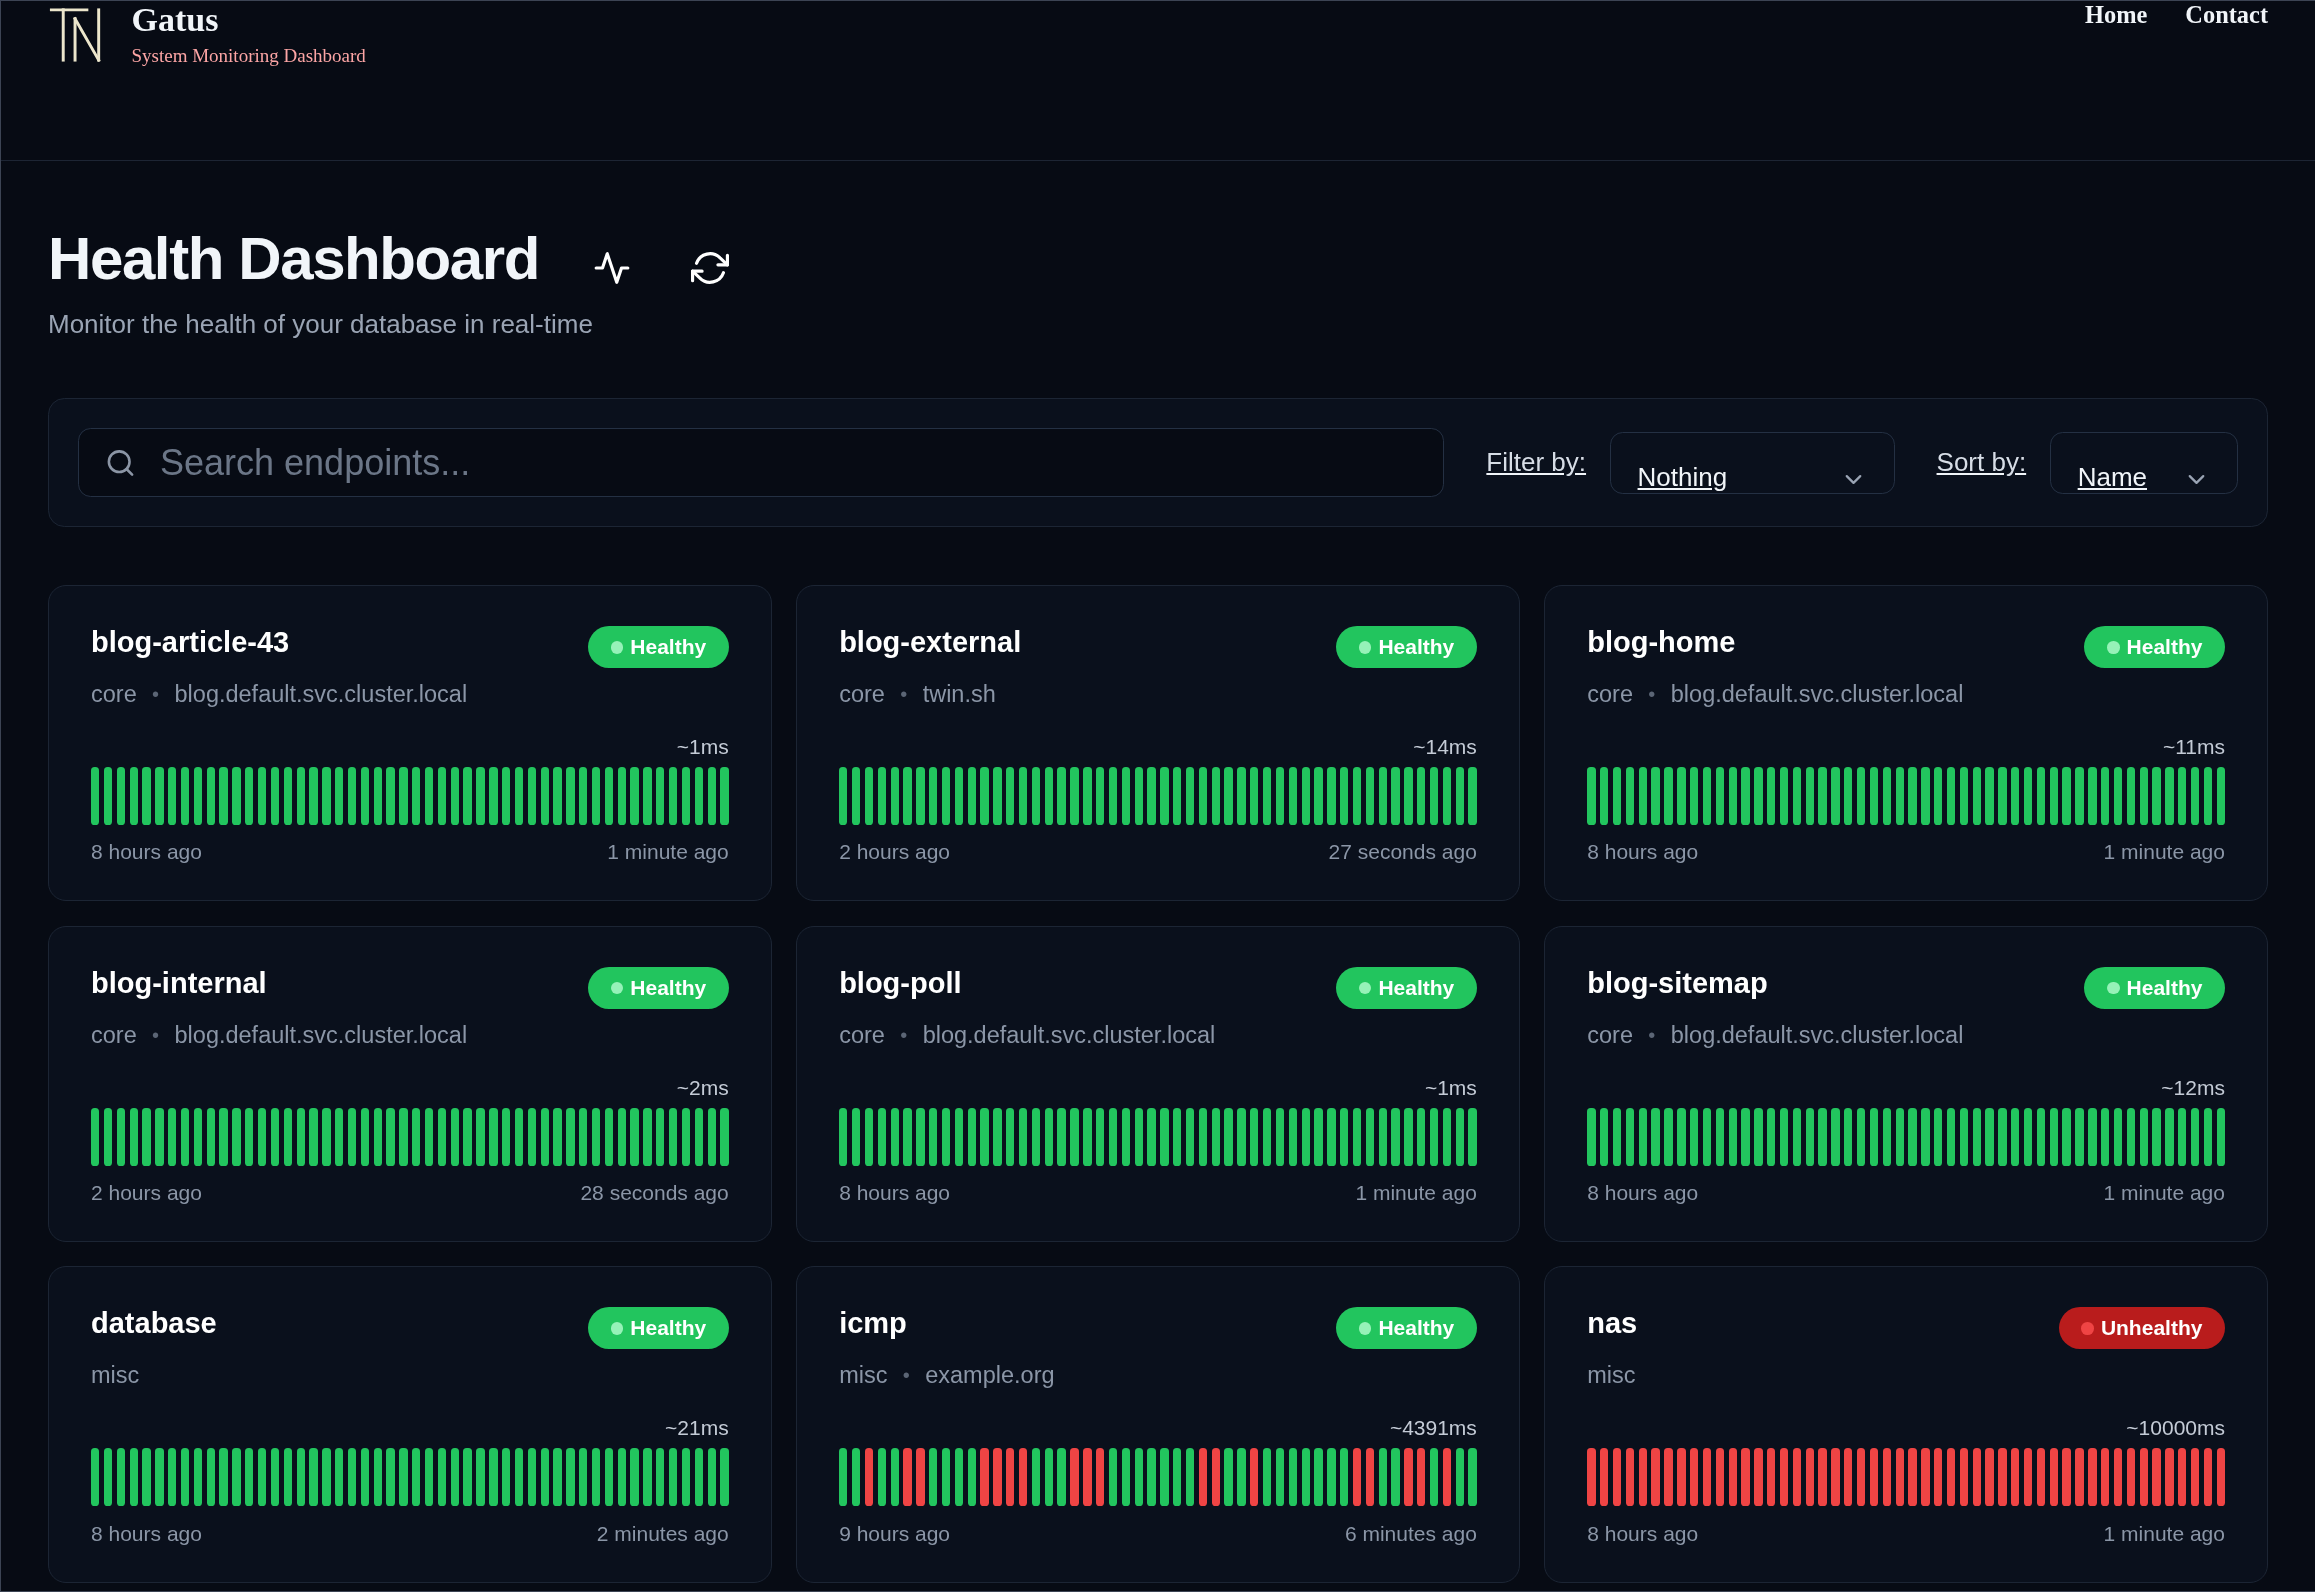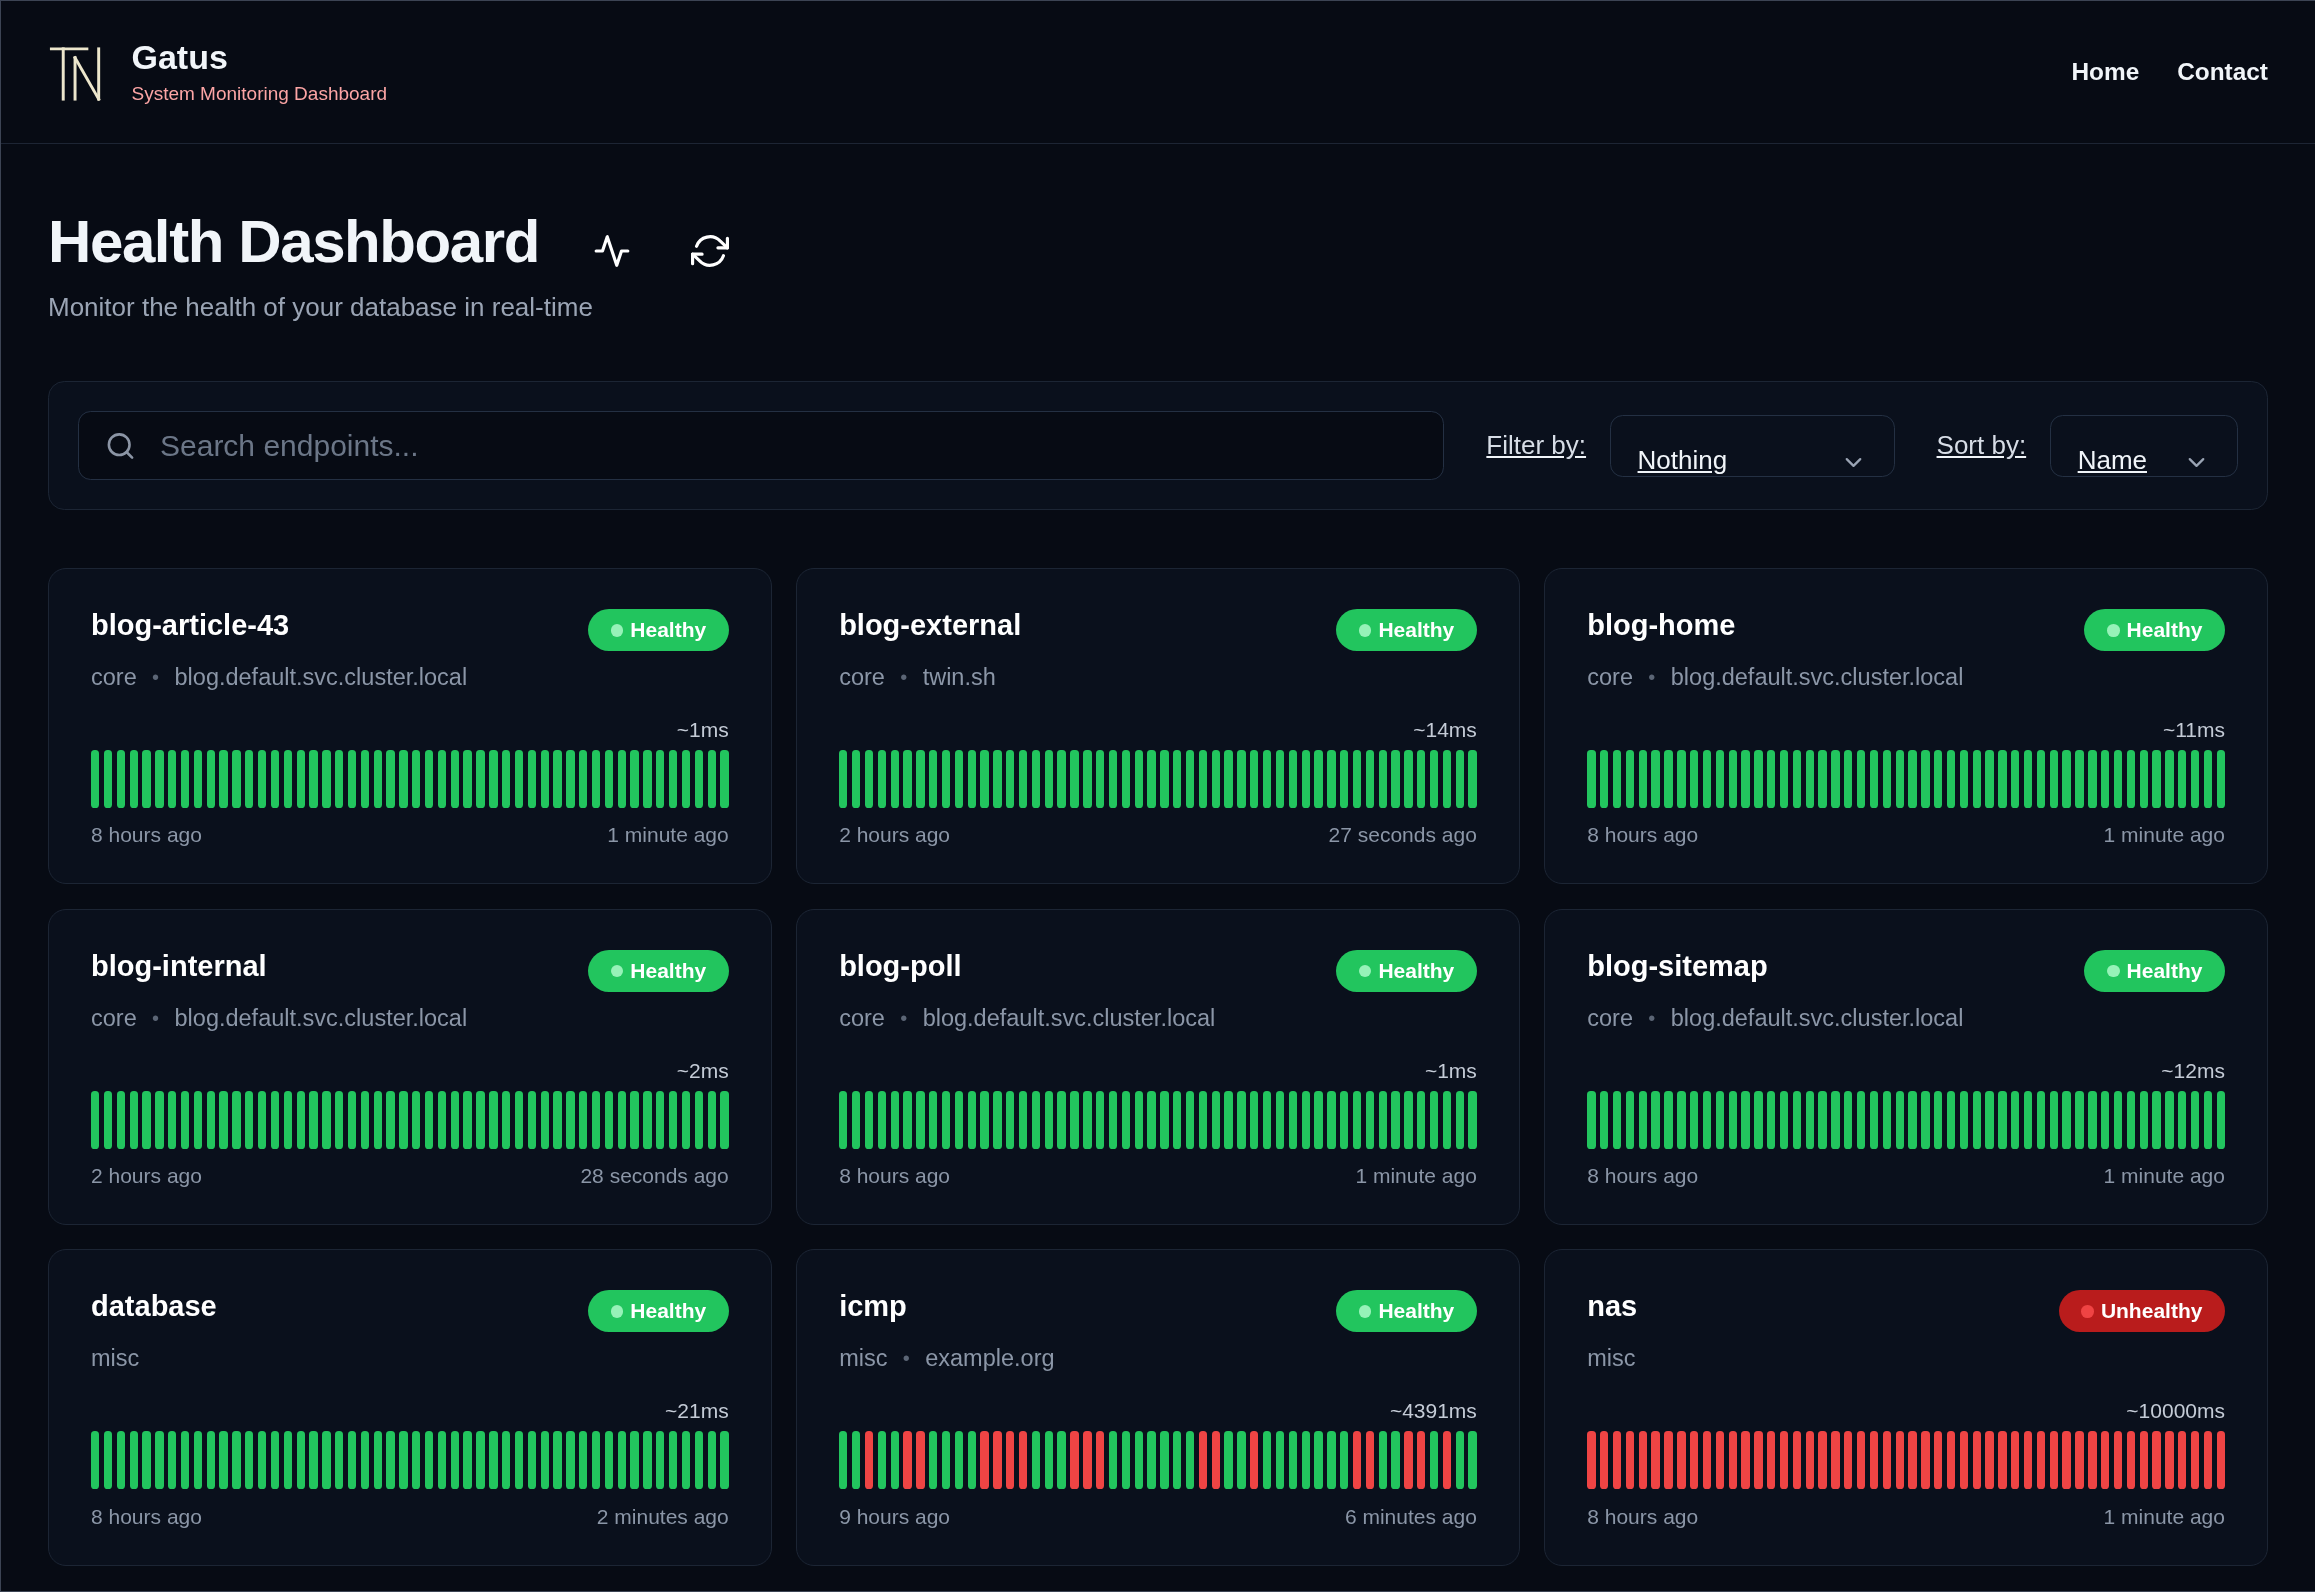--- a/index.html
+++ b/index.html
@@ -5,22 +5,22 @@
   * { box-sizing: border-box; }
   html,body { margin:0; padding:0; }
   body {
     width:2316px; height:1592px; overflow:hidden;
     background:#070b14; color:#f1f5f9;
     font-family:"Liberation Sans","DejaVu Sans",sans-serif;
     border:1.8px solid #3c4454;
   }
   
   .app-header {
-    height:143px; display:flex; align-items:center; gap:23.5px;
-    padding:0 47px; border-bottom:0.9px solid #1d2534; background:#070b14;
+    height:160px; display:flex; gap:23.5px;
+    padding:0 47px; border-bottom:0.9px solid #1d2534; background:#070b14;font-family:Liberation Serif, serif;
   }
   .logo { width:60px; height:65px; color:#ece6cc; flex:0 0 auto; }
   .brand-title { font-size:34px; font-weight:800; line-height:1.1; }
   .brand-sub { font-size:19px; color:#fca5a5; margin-top:6.3px; }
   .top-nav { margin-left:auto; display:flex; gap:38px; }
   .top-nav a { color:#f1f5f9; font-size:24.4px; font-weight:600; text-decoration:none; cursor:pointer; }
   
   .main { padding:0 47px; }
   .hero { display:flex; align-items:flex-start; margin-top:63px; }
   .hero h1 { margin:0; font-size:60px; font-weight:800; letter-spacing:-1.4px; }
@@ -29,21 +29,21 @@
   .icon-btn { background:none; border:none; padding:0; color:#ffffff; cursor:pointer; }
   .icon-btn svg { width:38px; height:38px; display:block; }
   
   .toolbar {
     margin-top:58px; background:#0a101c; border:0.9px solid #1c2534;
     border-radius:16.3px; padding:29px; display:flex; align-items:center; gap:42px;
   }
   .search { position:relative; flex:1; }
   .search input {
     width:100%; height:69px; background:#070b14; border:0.9px solid #243043;
-    border-radius:12.7px; color:#e2e8f0; font-size:30px; padding:0 25px 0 81px;
+    border-radius:12.7px; color:#e2e8f0; font-size:36px; padding:0 25px 0 81px;
     font-family:inherit; outline:none;
   }
   .search input::placeholder { color:#6b7687; }
   .search-icon {
     position:absolute; left:27px; top:50%; transform:translateY(-50%);
     width:31px; height:31px; color:#8b95a5;
   }
   .control { display:flex; align-items:center; gap:23.5px;text-decoration:underline; }
   .control-label { font-size:26px; color:#d7dde6; }
   .select {

